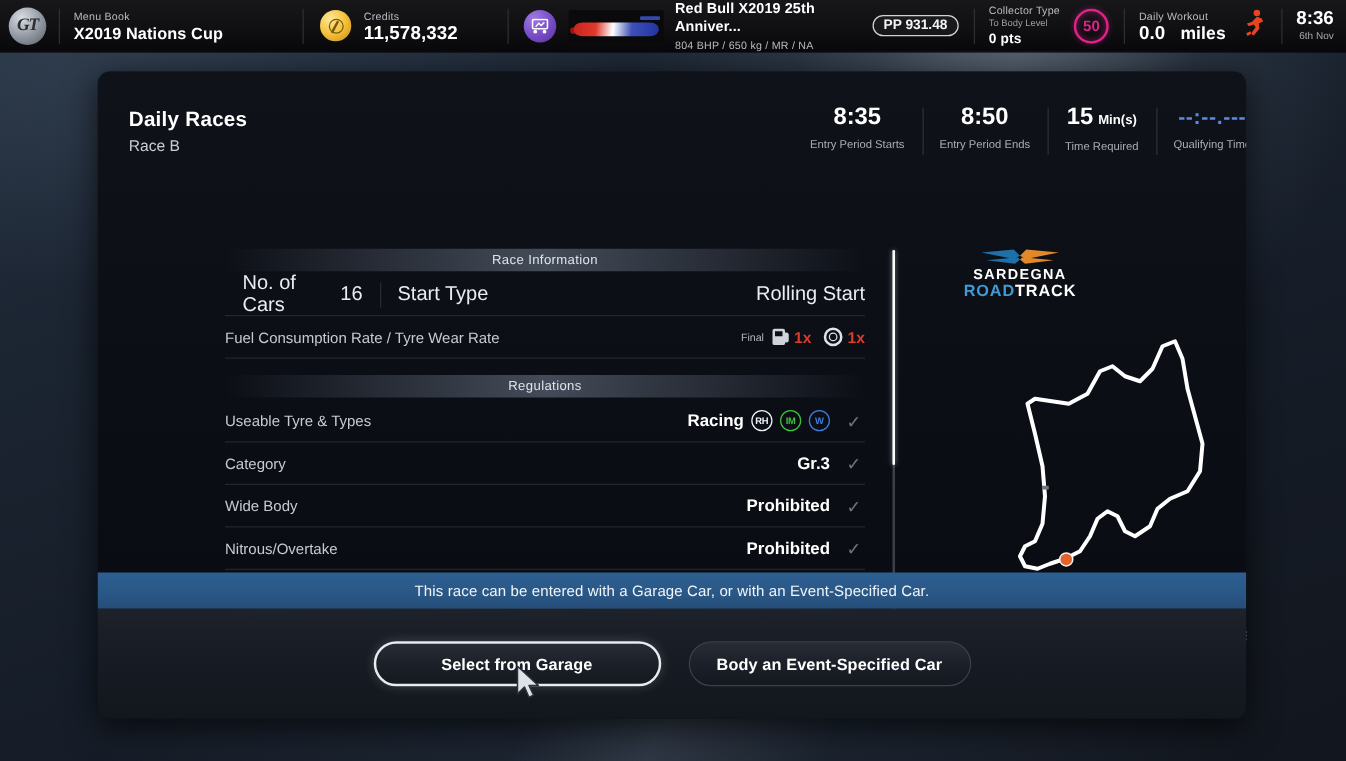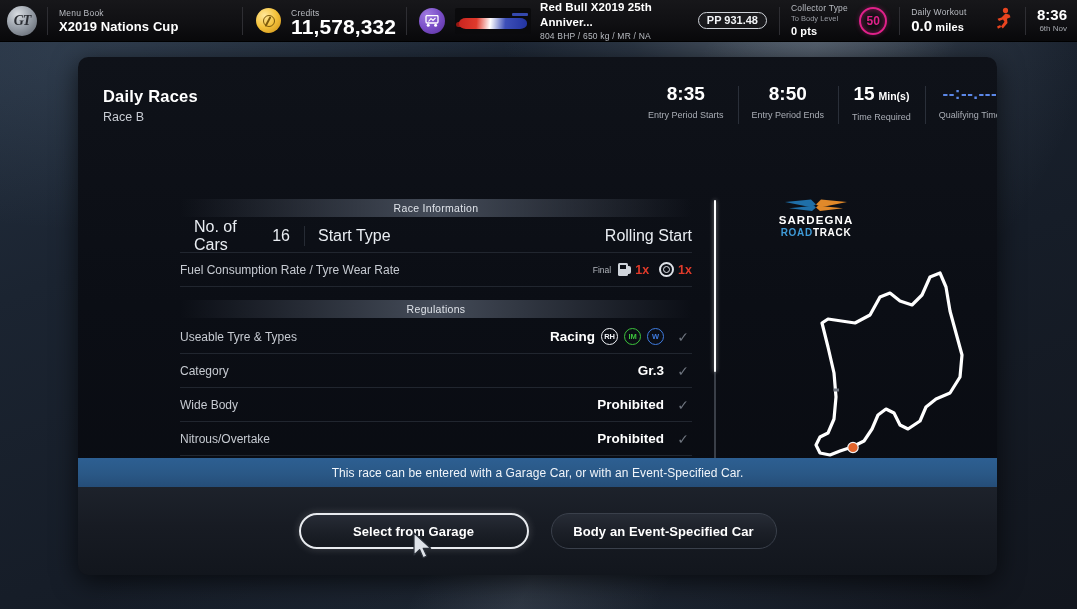--- a/index.html
+++ b/index.html
@@ -180,21 +180,21 @@
   
   #scrollbar{ position:absolute; left:636px; top:143px; width:2px; height:316px; background:#3a3f48; border-radius:1px;}
   #scrollthumb{ position:absolute; left:0; top:0; width:2px; height:172px; background:#fdfefe; border-radius:1px;
                 box-shadow:0 0 4px rgba(255,255,255,0.55);}
 
   
   #rightcol{ position:absolute; left:660px; top:140px; width:340px; }
   #sardegna-logo{ position:absolute; left:28px; top:2px; width:100px; text-align:center;}
   .sd-mark{ width:70px; height:14px; margin:0 auto 1px; position:relative;}
   .sd-name{ font-size:11.5px; font-weight:bold; color:#fff; letter-spacing:1.1px; line-height:13px;}
-  .sd-sub{ font-size:10px; letter-spacing:.7px; line-height:10px; margin-top:1px;}
+  .sd-sub{ font-size:13px; letter-spacing:.7px; line-height:10px; margin-top:1px;}
   .sd-sub .a{ color:#3f9ad6; font-weight:bold;}
   .sd-sub .b{ color:#ffffff; font-weight:bold;}
 
   #trackmap{ position:absolute; left:12px; top:50px; width:320px; height:250px;}
   #trackcaption{ position:absolute; left:34px; top:302px; display:flex; align-items:center;}
   .flag-it{ width:23px;height:16px;flex:none;margin-right:10px;display:flex;border:1px solid #222;}
   .flag-it .g{flex:1;background:#009246;} .flag-it .wf{flex:1;background:#f1f2f1;} .flag-it .r{flex:1;background:#ce2b37;}
   #trackcaption .txt{ font-size:13px; font-weight:bold; color:#fff;}
 
   
@@ -236,21 +236,21 @@
     <span class="tb-value">X2019 Nations Cup</span>
   </div>
 
   <div class="tb-sep"></div>
 
   <div class="coin" style="margin-left:13px;">
       <i></i>
     </div>
   <div class="tb-block" style="margin-left:10px; width:118px;">
     <span class="tb-label">Credits</span>
-    <span class="tb-value" style="font-size:21px;">11,578,332</span>
+    <span class="tb-value" style="font-size:15px;">11,578,332</span>
   </div>
 
   <div class="tb-sep"></div>
 
   <div class="garage-ico" style="margin-left:12px;">
     <svg width="14" height="12" viewBox="0 0 14 12">
       <rect x="1" y="0.5" width="12" height="7.5" rx="1.2" fill="none" stroke="#fff" stroke-width="1.3"></rect>
       <path d="M3.5 6.5 L6 3.6 L8 5.4 L10.5 2.8" fill="none" stroke="#fff" stroke-width="1.1"></path>
       <circle cx="3.2" cy="10.3" r="1.5" fill="#fff"></circle>
       <circle cx="10.6" cy="10.3" r="1.5" fill="#fff"></circle>
@@ -277,21 +277,21 @@
     <span class="tb-sub">To Body Level</span>
     <span class="tb-value" style="font-size:11px;">0 pts</span>
   </div>
   <div class="lvl-badge">50</div>
 
   <div class="tb-sep" style="margin-left:12px;"></div>
 
   <div class="tb-block" style="margin-left:11px; width:84px;">
     <span class="tb-label">Daily Workout</span>
     <span class="tb-value" style="font-size:15px;">
-      <span>0.0</span><span style="font-size:11px;font-weight:bold;margin-left:3px;">miles</span>
+      <span>0.0</span><span style="font-size:14px;font-weight:bold;margin-left:12px;">miles</span>
     </span>
   </div>
   <div class="runner">
     <svg width="20" height="24" viewBox="0 0 20 24">
       <circle cx="12.5" cy="3.4" r="2.6" fill="#e8441f"></circle>
       <path d="M12.5 6.4 L8.5 10.5 L4.5 11.8 L6 14 L10 12.5 L11.5 14.8 L8 19.5 L9.8 21.5 L14.5 16 L14 11.8 L17.5 10.2 L16.5 7.8 Z" fill="#e8441f"></path>
       <path d="M4 19.5 L7.2 18 L8.2 20 L5 21.8 Z" fill="#e8441f"></path>
     </svg>
   </div>
 

